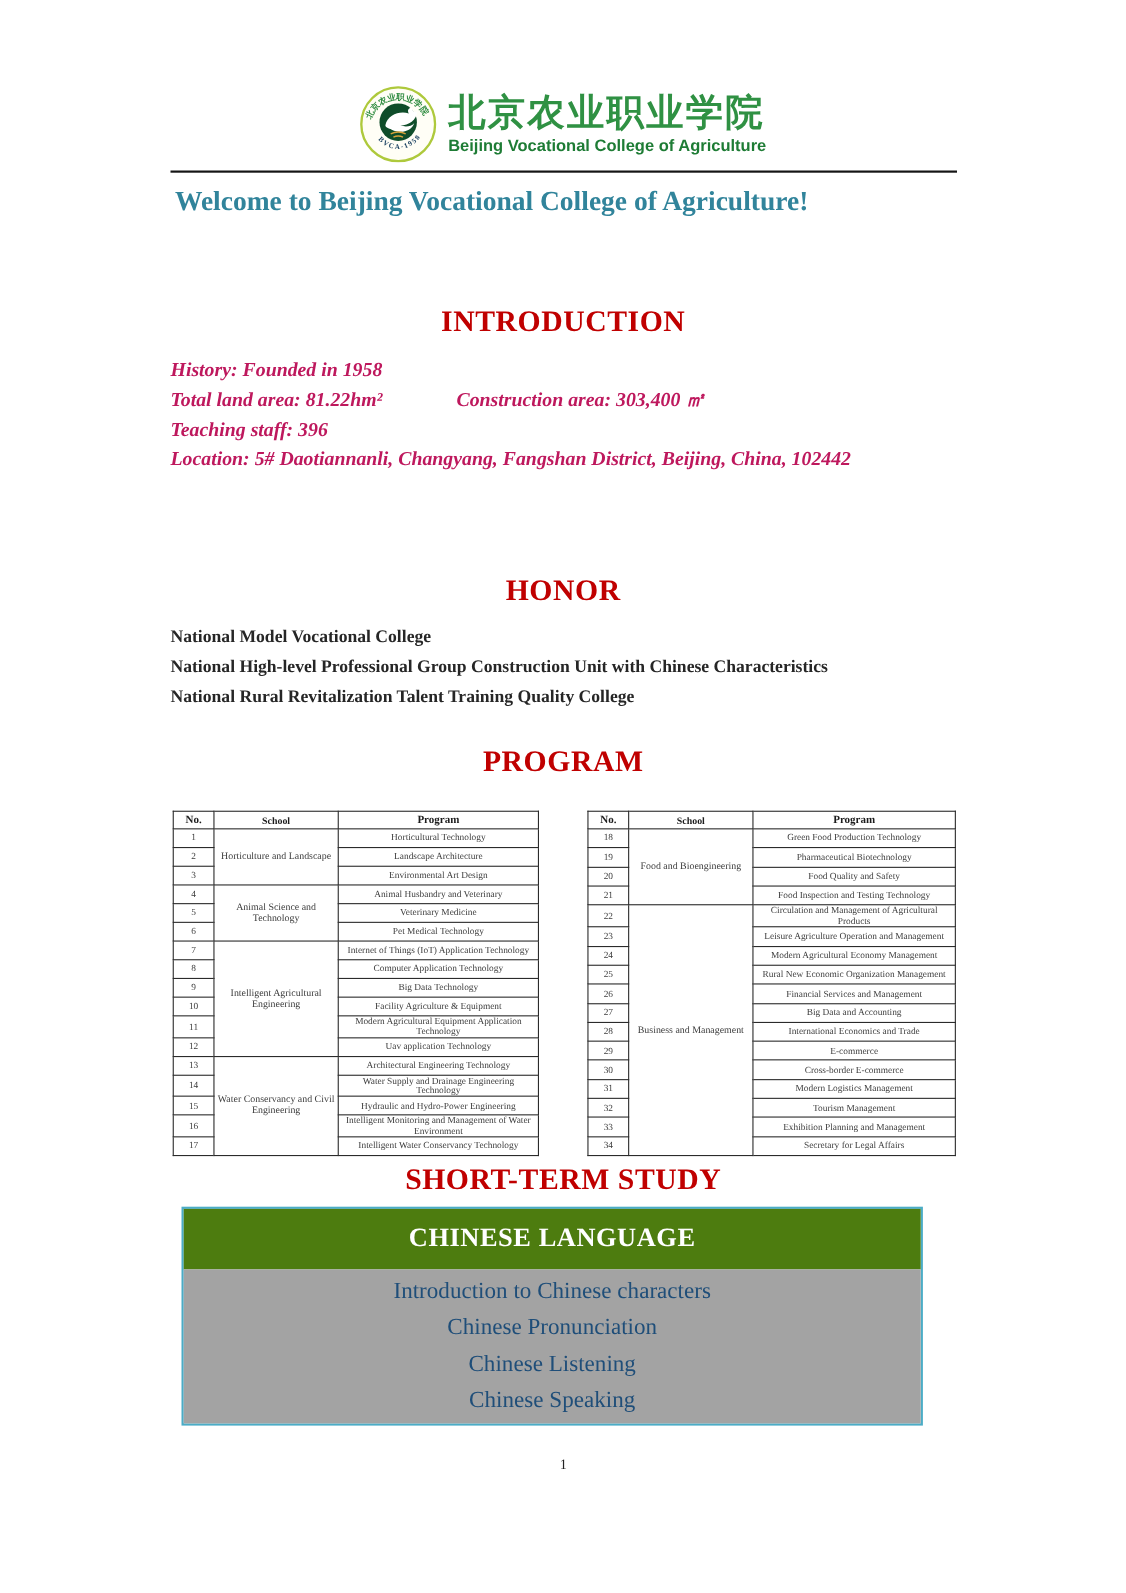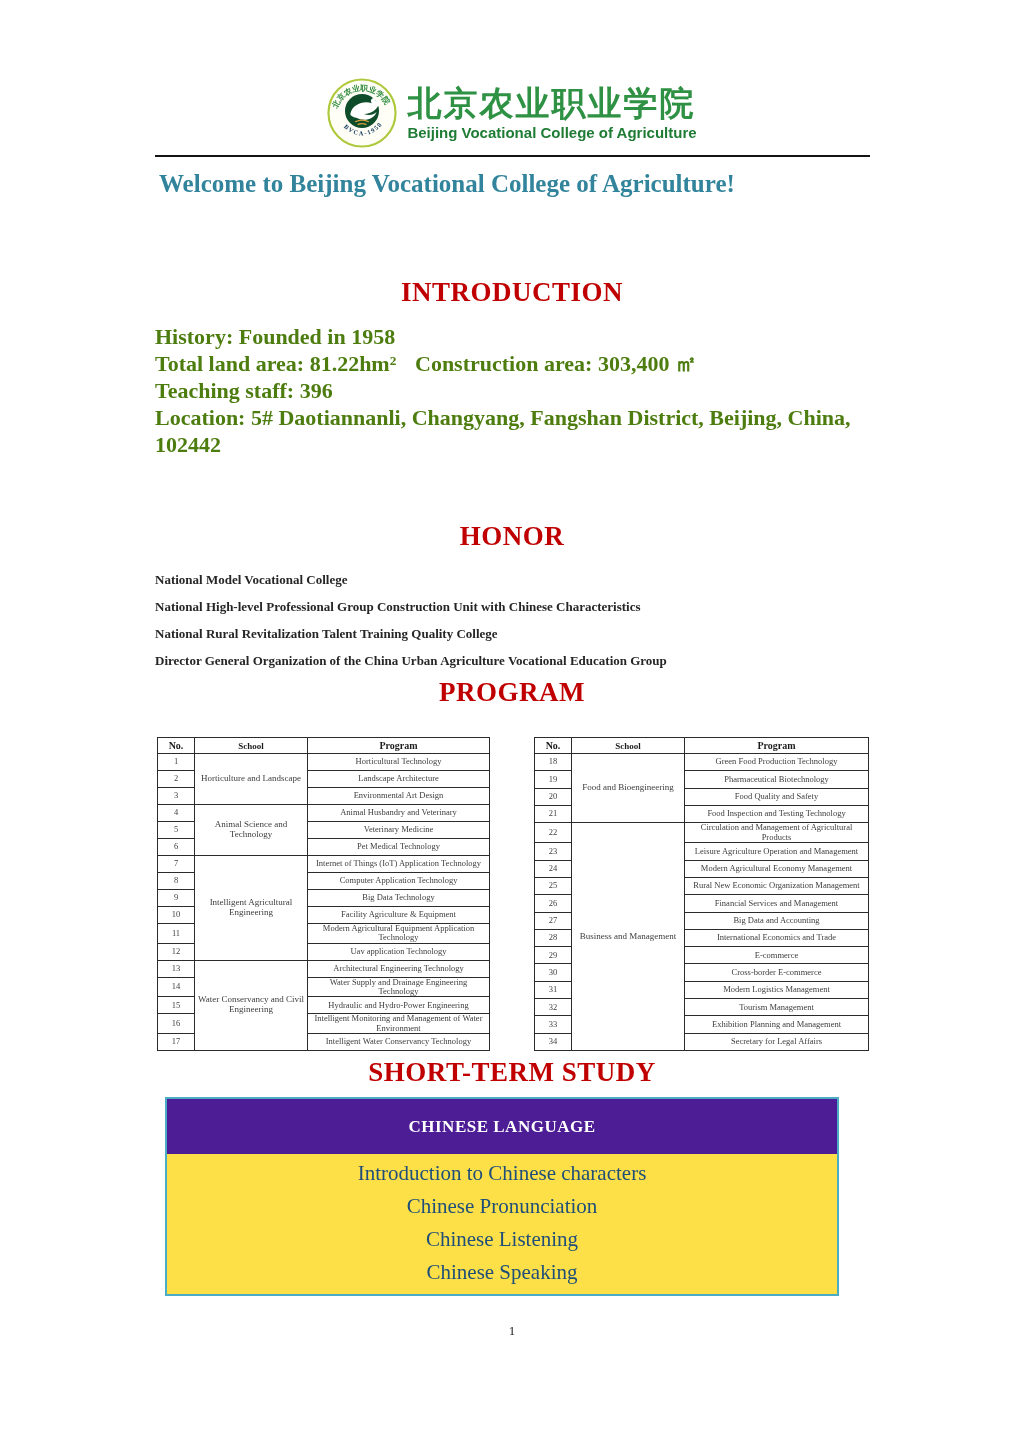--- a/index.html
+++ b/index.html
@@ -37,28 +37,28 @@
     position:absolute;left:0;right:0;margin:0;text-align:center;
     font-size:27px;font-weight:bold;color:#C00000;letter-spacing:0.5px;
   }
   .h-intro{top:277px;}
   .h-honor{top:521px;}
   .h-program{top:677px;}
   .h-short{top:1057px;}
   
   .intro-facts{
     position:absolute;top:323px;left:155px;width:720px;
-    font-size:22px;font-weight:bold;color:#4d7c0f;
+    font-size:18px;font-weight:bold;color:#be185d;font-style:italic;
   }
   .fact-row{display:flex;line-height:27px;}
   .fact-col1{min-width:260px;}
   
   .honor-list{
     position:absolute;top:566px;left:155px;width:720px;
-    font-size:13px;font-weight:bold;color:#262626;
+    font-size:16px;font-weight:bold;color:#262626;
   }
   .honor-item{line-height:27px;}
   
   .tables-row{
     position:absolute;top:737px;left:157px;width:712px;
     display:flex;justify-content:space-between;gap:44px;
   }
   table.prog-table{border-collapse:collapse;table-layout:fixed;}
   table.prog-table.t-left{width:340px;}
   table.prog-table.t-right{width:342px;}
@@ -69,26 +69,26 @@
   .prog-table th{font-size:10px;font-weight:bold;height:15px;color:#1c1c1c;}
   .prog-table td{font-size:8.5px;color:#3d3d3d;height:16px;line-height:1.1;}
   .prog-table .c-no{width:32px;}
   .prog-table .c-school{width:108px;font-size:9px;}
   
   .chinese-box{
     position:absolute;top:1097px;left:165px;width:674px;
     border:2px solid #4BACC6;box-sizing:border-box;
   }
   .chinese-banner{
-    height:55px;background:#4c1d95;color:#ffffff;
+    height:55px;background:#4d7c0f;color:#ffffff;
     display:flex;align-items:center;justify-content:center;
-    font-size:17px;font-weight:bold;letter-spacing:0.5px;
+    font-size:24px;font-weight:bold;letter-spacing:0.5px;
   }
   .chinese-body{
-    background:#fde047;padding:3px 0 5px 0;
+    background:#a3a3a3;padding:3px 0 5px 0;
   }
   .course-item{
     text-align:center;font-size:21px;color:#1F4E79;line-height:33px;
   }
   
   .page-number{
     position:absolute;top:1323px;left:0;right:0;text-align:center;
     font-size:13px;color:#222222;
   }
 </style>
@@ -142,21 +142,20 @@
       <div class="fact-row">
         <span class="fact-col1">Location: 5# Daotiannanli, Changyang, Fangshan District, Beijing, China, 102442</span>
       </div>
     </div>
 
   <h2 class="sec-heading h-honor">HONOR</h2>
   <div class="honor-list" id="honor-list">
       <div class="honor-item">National Model Vocational College</div>
       <div class="honor-item">National High-level Professional Group Construction Unit with Chinese Characteristics</div>
       <div class="honor-item">National Rural Revitalization Talent Training Quality College</div>
-      <div class="honor-item">Director General Organization of the China Urban Agriculture Vocational Education Group</div>
     </div>
 
   <h2 class="sec-heading h-program">PROGRAM</h2>
   <div class="tables-row">
     <table class="prog-table t-left">
         <thead>
           <tr>
             <th class="c-no">No.</th>
             <th class="c-school">School</th>
             <th class="c-prog">Program</th>

